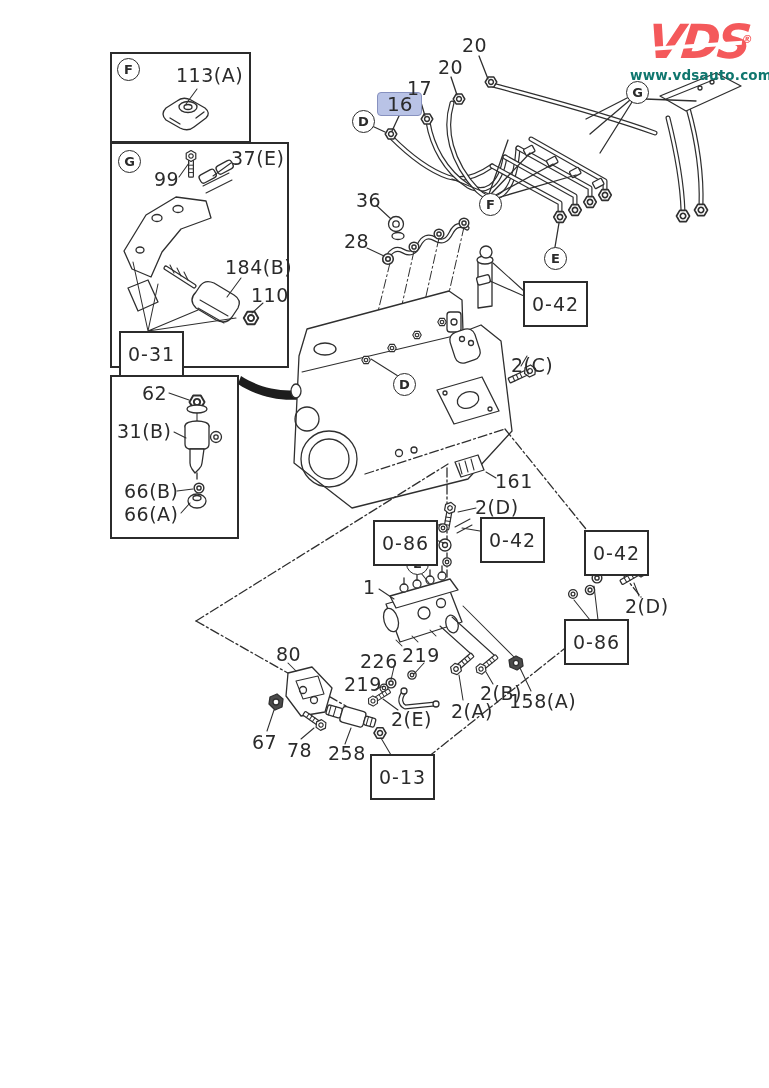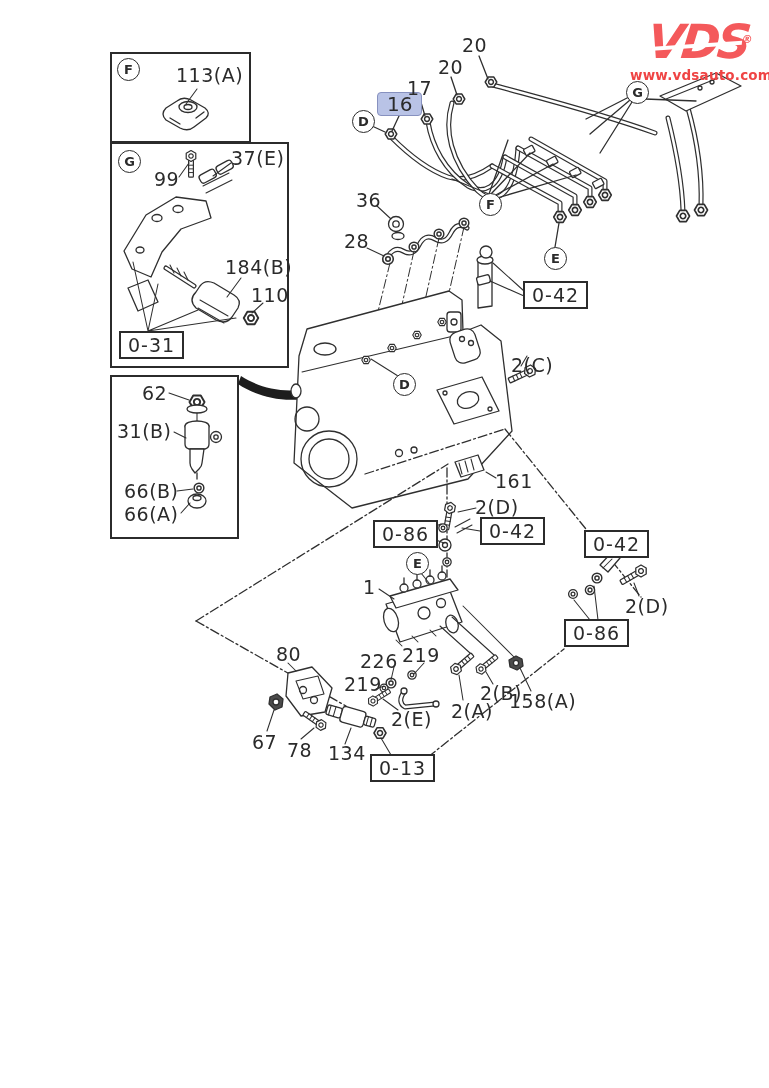--- a/index.html
+++ b/index.html
@@ -11,34 +11,34 @@
   svg.art .fw{fill:#fff;}
   svg.art .thin{stroke-width:1.05;}
   svg.art .dash{stroke-width:1;stroke-dasharray:9 3 2 3;}
   svg.art .pipe-out{stroke-width:5;}
   svg.art .pipe-in{stroke:#fff;stroke-width:2.6;}
   svg.art .dark{fill:#4b4b4b;}
   svg.art .blk{fill:#1d1d1d;stroke:none;}
   .panel{position:absolute;border:2px solid #2b2b2b;background:transparent;}
   .lbl{position:absolute;font-size:19px;line-height:22px;letter-spacing:.5px;white-space:nowrap;}
   .ref{position:absolute;font-size:19px;line-height:22px;border:2px solid #2b2b2b;
-       padding:1px 7px;background:#fff;letter-spacing:1px;text-align:right;}
+       padding:10px 7px;background:#fff;letter-spacing:1px;text-align:right;}
   .circ{position:absolute;width:21px;height:21px;border:1.7px solid #2b2b2b;border-radius:50%;
         background:#fff;display:flex;align-items:center;justify-content:center;
         font-size:13px;font-weight:bold;}
   .hl{position:absolute;font-size:20px;line-height:22px;background:#b9c3e6;
       border:1.7px solid #8791bf;border-radius:4px;padding:0 9px;color:#2b2b2b;}
   .logo{position:absolute;left:630px;top:20px;width:136px;text-align:center;}
   .logo .brand{display:inline-block;font-size:47px;line-height:44px;font-weight:bold;
        font-style:italic;letter-spacing:-3px;color:#f4595b;transform:skewX(-6deg);position:relative;}
   .logo .brand:after{content:"";position:absolute;left:-2px;right:6px;top:24px;height:4px;
        background:#fff;transform:skewY(-4deg);}
   .logo .reg{position:absolute;right:-4px;top:-2px;font-size:11px;font-style:normal;
        letter-spacing:0;color:#f4595b;}
-  .logo .site{font-size:13.5px;font-weight:bold;color:#ef4444;letter-spacing:.2px;margin-top:3px;}
+  .logo .site{font-size:13.5px;font-weight:bold;color:#0f766e;letter-spacing:.2px;margin-top:3px;}
 </style>
 </head>
 <body>
 
 <div id="stage">
 
   <div class="panel" style="left:110px;top:52px;width:137px;height:87px"></div>
   <div class="panel" style="left:110px;top:142px;width:175px;height:222px"></div>
   <div class="panel" style="left:110px;top:375px;width:125px;height:160px"></div>
 
@@ -351,21 +351,21 @@
   <div class="lbl" style="left:360px;top:650px">226</div>
   <div class="lbl" style="left:402px;top:644px">219</div>
   <div class="lbl" style="left:344px;top:673px">219</div>
   <div class="lbl" style="left:391px;top:708px">2(E)</div>
   <div class="lbl" style="left:451px;top:700px">2(A)</div>
   <div class="lbl" style="left:480px;top:682px">2(B)</div>
   <div class="lbl" style="left:509px;top:690px">158(A)</div>
   <div class="lbl" style="left:276px;top:643px">80</div>
   <div class="lbl" style="left:252px;top:731px">67</div>
   <div class="lbl" style="left:287px;top:739px">78</div>
-  <div class="lbl" style="left:328px;top:742px">134</div>
+  <div class="lbl" style="left:328px;top:742px">258</div>
 
   <div class="ref" style="left:119px;top:331px">0-31</div>
   <div class="ref" style="left:523px;top:281px">0-42</div>
   <div class="ref" style="left:373px;top:520px">0-86</div>
   <div class="ref" style="left:480px;top:517px">0-42</div>
   <div class="ref" style="left:584px;top:530px">0-42</div>
   <div class="ref" style="left:564px;top:619px">0-86</div>
   <div class="ref" style="left:370px;top:754px">0-13</div>
 
 </div>

